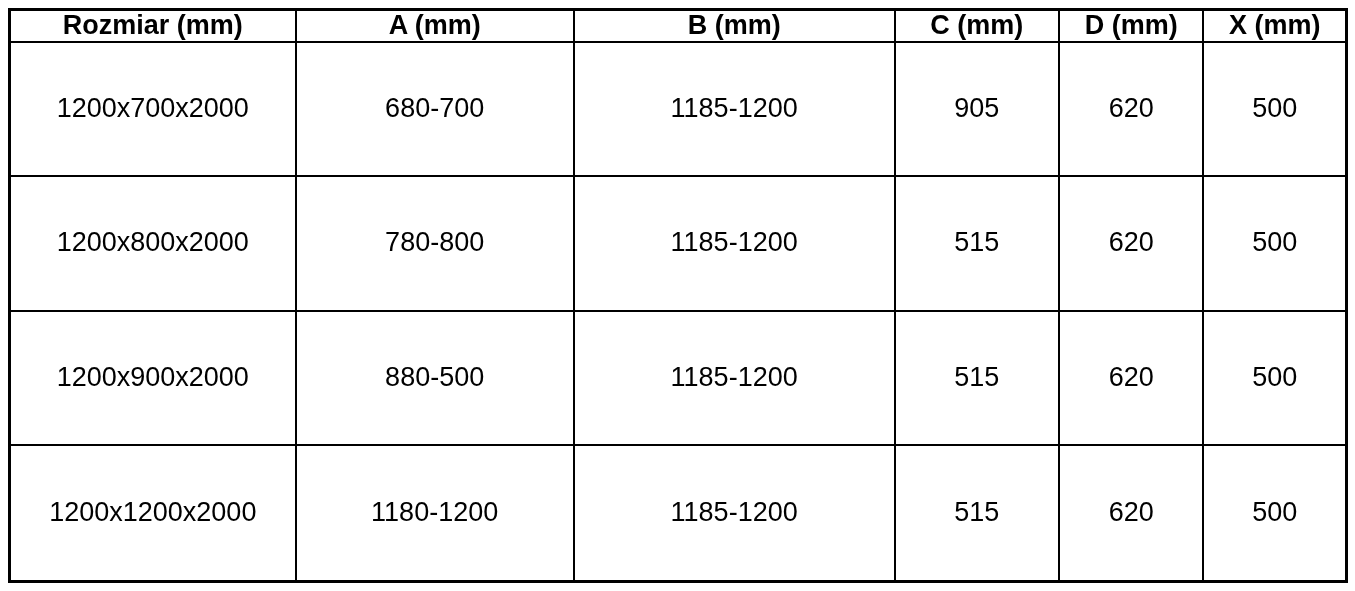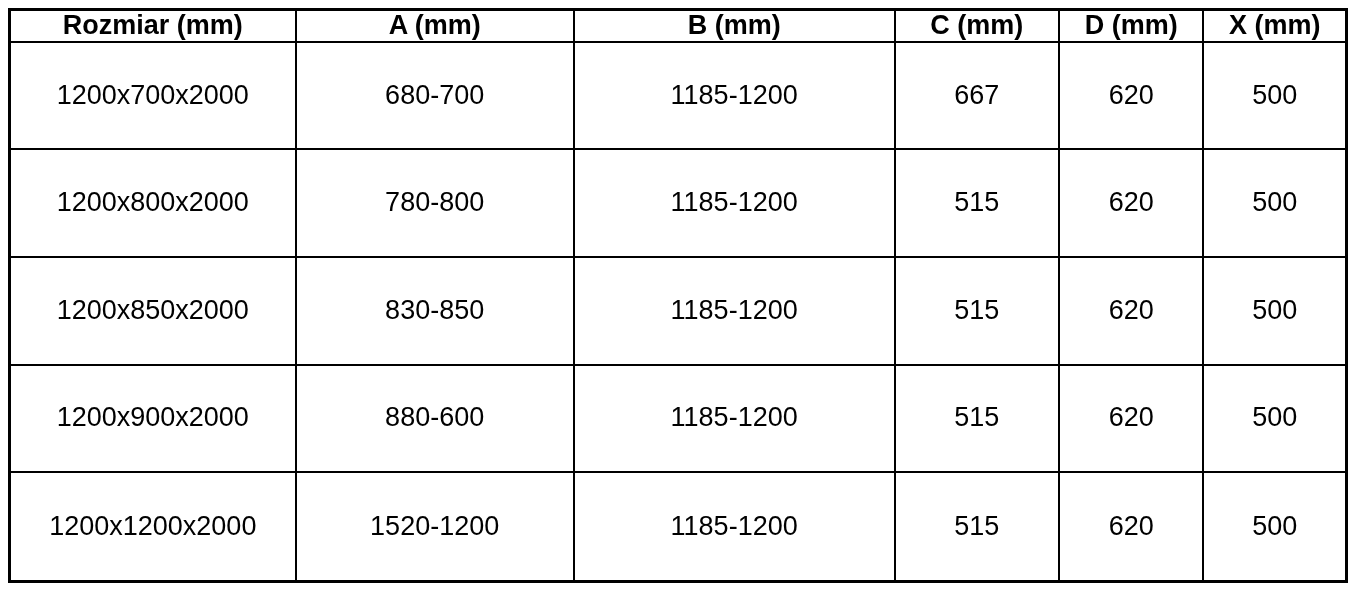--- a/index.html
+++ b/index.html
@@ -71,51 +71,43 @@
           <th>C (mm)</th>
           <th>D (mm)</th>
           <th>X (mm)</th>
         </tr>
     </thead>
     <tbody>
         <tr>
           <td>1200x700x2000</td>
           <td>680-700</td>
           <td>1185-1200</td>
-          <td>667</td>
+          <td>905</td>
           <td>620</td>
           <td>500</td>
         </tr>
         <tr>
           <td>1200x800x2000</td>
           <td>780-800</td>
           <td>1185-1200</td>
           <td>515</td>
           <td>620</td>
           <td>500</td>
         </tr>
         <tr>
-          <td>1200x850x2000</td>
-          <td>830-850</td>
-          <td>1185-1200</td>
-          <td>515</td>
-          <td>620</td>
-          <td>500</td>
-        </tr>
-        <tr>
           <td>1200x900x2000</td>
-          <td>880-600</td>
+          <td>880-500</td>
           <td>1185-1200</td>
           <td>515</td>
           <td>620</td>
           <td>500</td>
         </tr>
         <tr>
           <td>1200x1200x2000</td>
-          <td>1520-1200</td>
+          <td>1180-1200</td>
           <td>1185-1200</td>
           <td>515</td>
           <td>620</td>
           <td>500</td>
         </tr>
       </tbody>
   </table>
 </div>
 
 </body></html>

